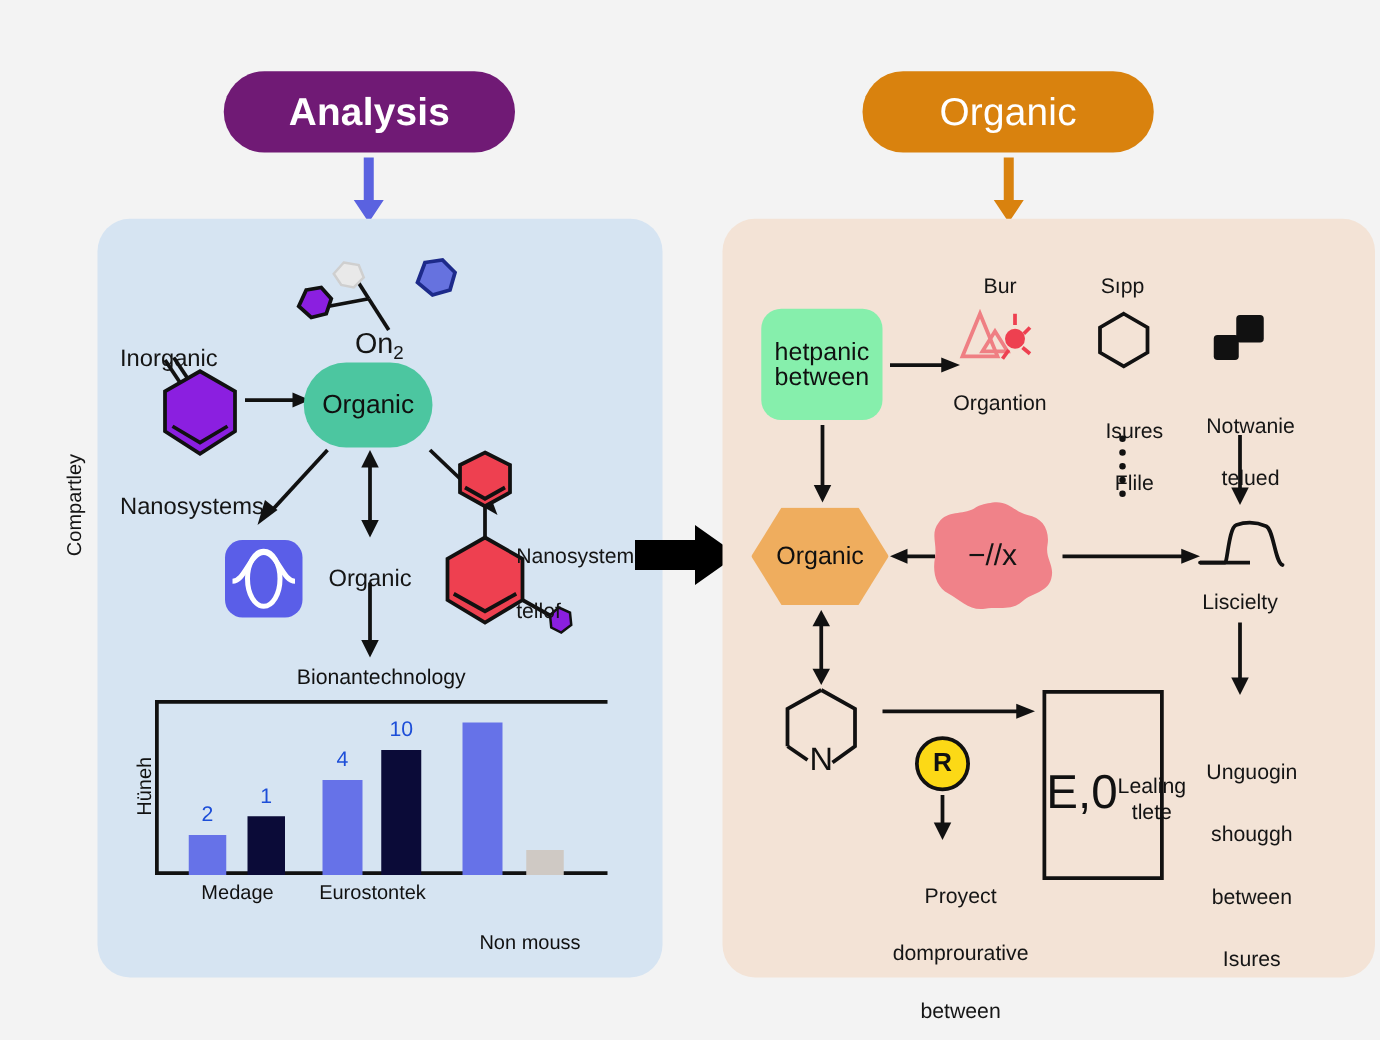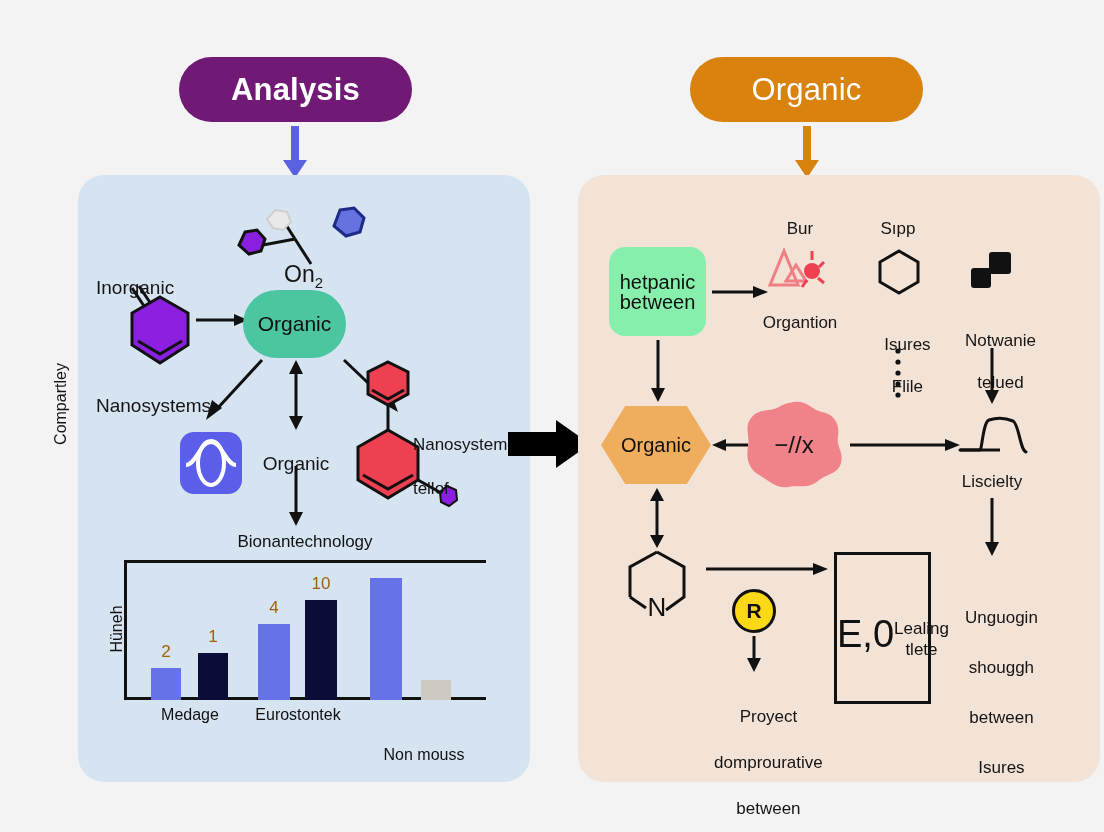--- a/index.html
+++ b/index.html
@@ -75,21 +75,21 @@
   
   #chart {
     position: absolute; left: 124px; top: 560px; width: 362px; height: 162px;
   }
   #chart .plot {
     position: absolute; left: 0; top: 0; width: 100%; height: 140px;
     border-left: 3px solid #111; border-bottom: 3px solid #111; border-top: 3px solid #111;
   }
   #chart .bar { position: absolute; bottom: 0; }
   #chart .vlabel {
-    position: absolute; text-align: center; font-size: 17px; color: #a16207;
+    position: absolute; text-align: center; font-size: 17px; color: #1d4ed8;
     transform: translateX(-50%);
   }
   #chart .xlabel {
     position: absolute; top: 146px; text-align: center; font-size: 16px; color: #111;
     transform: translateX(-50%); white-space: pre;
   }
   #chart-ylabel {
     position: absolute; left: 72px; top: 620px; width: 90px;
     text-align: center; font-size: 16px; color: #111;
     transform: rotate(-90deg); transform-origin: 50% 50%;

